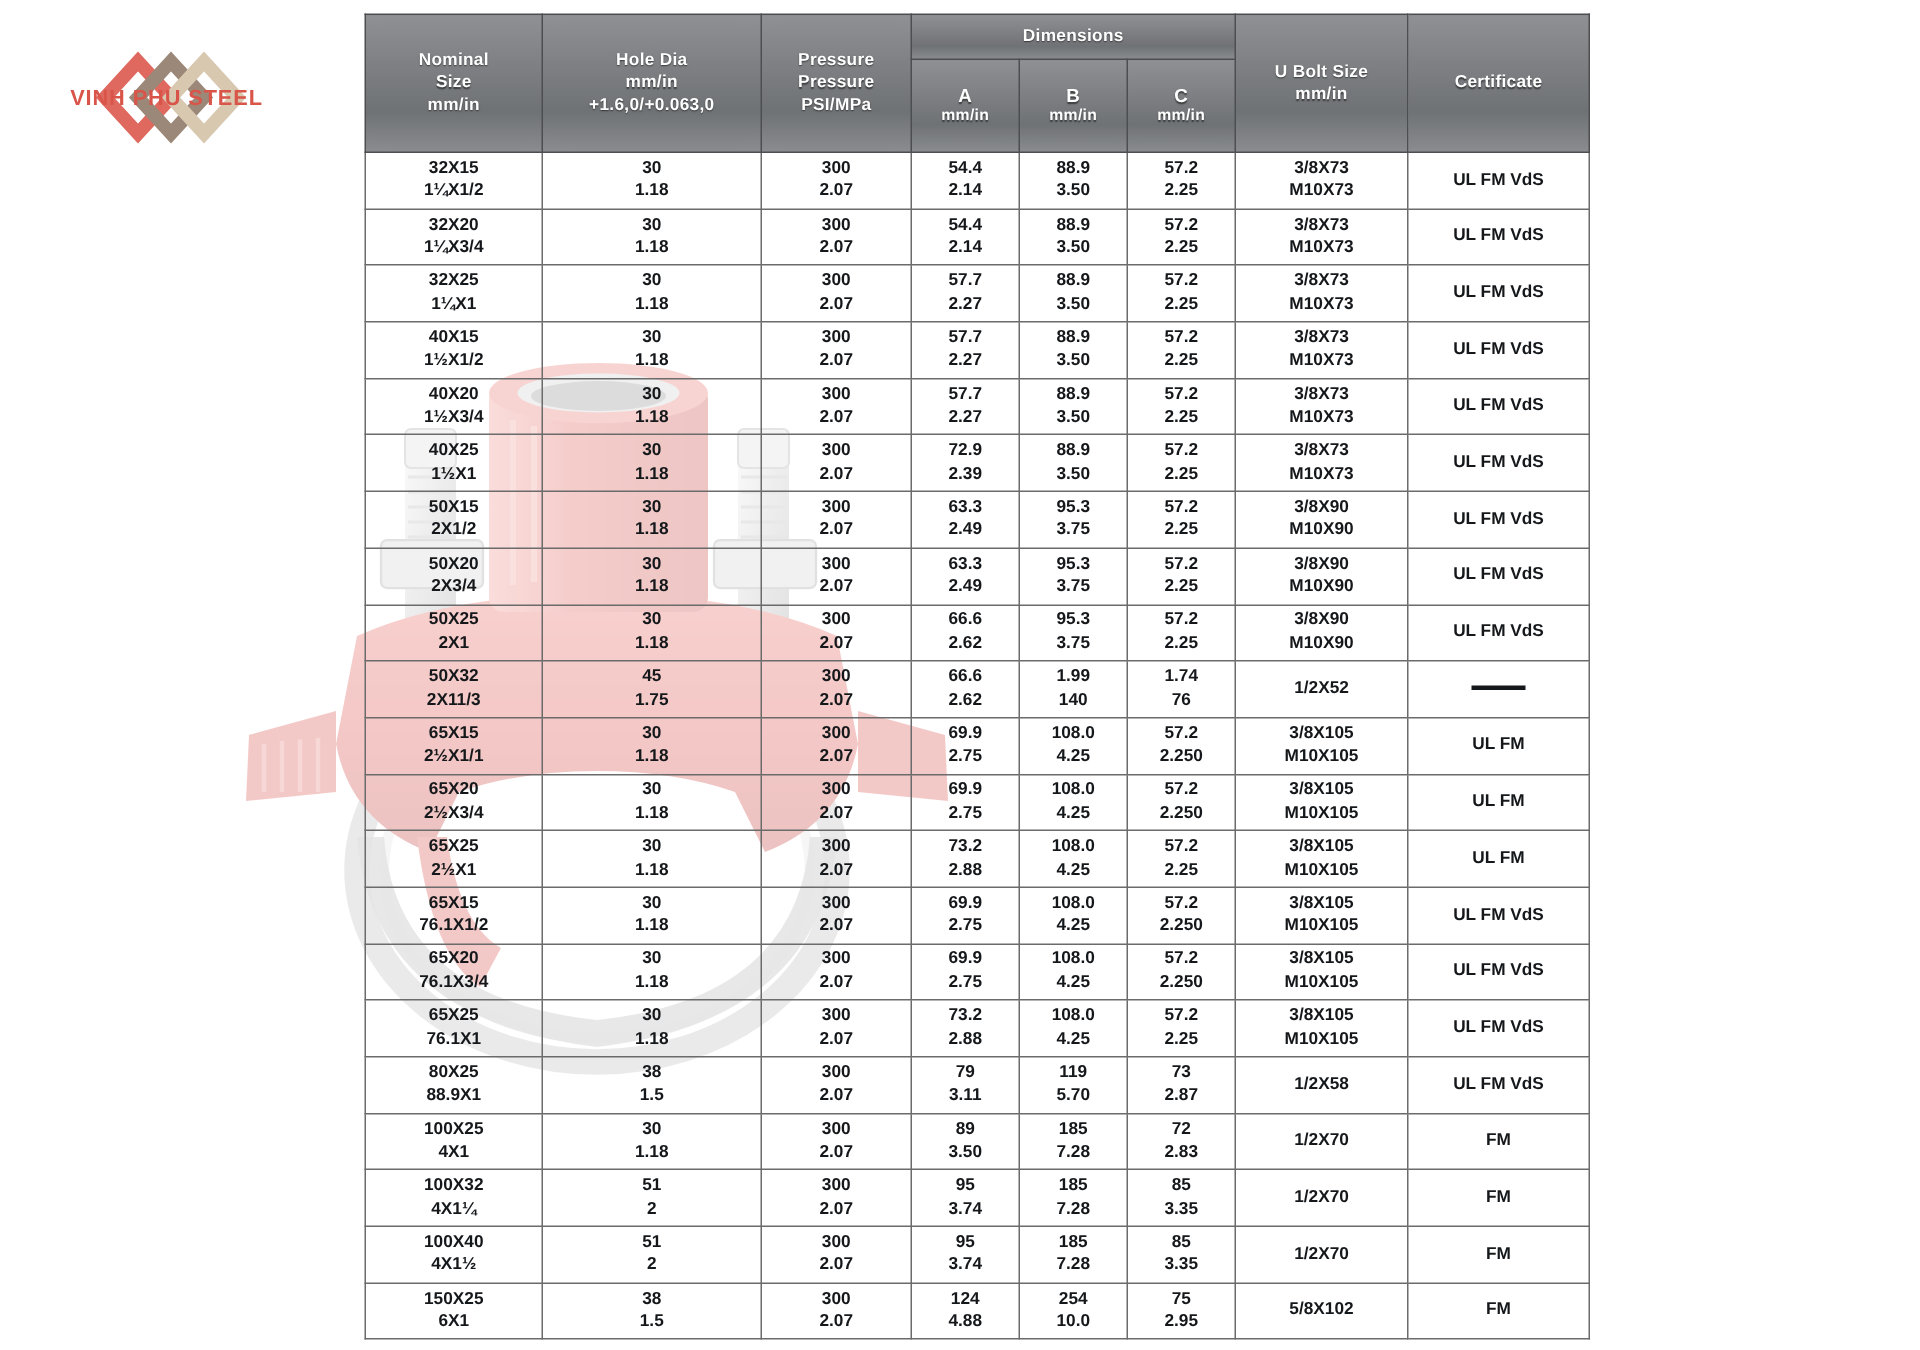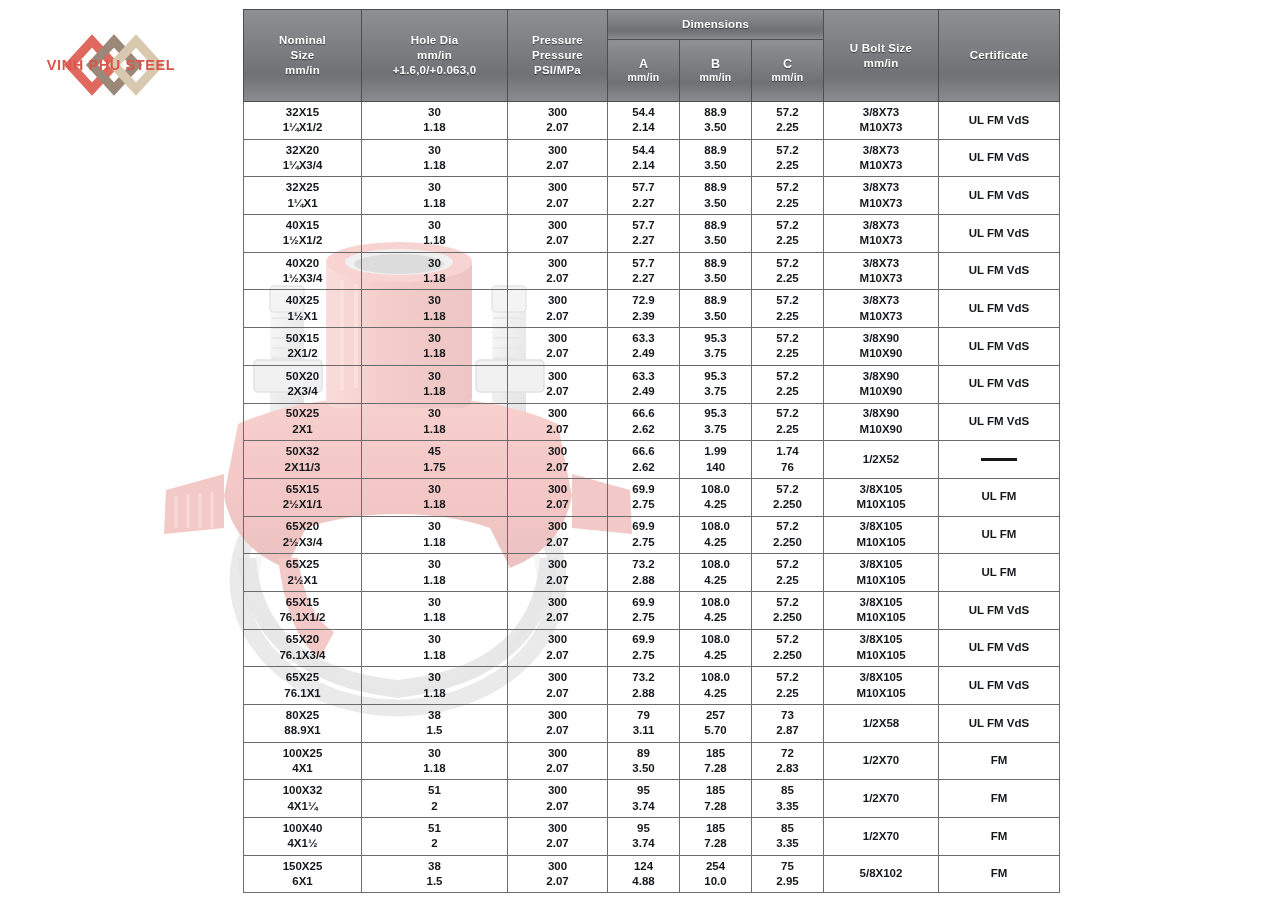--- a/index.html
+++ b/index.html
@@ -976,21 +976,21 @@
               </div>
             </td>
             <td>
               <div class="cell-two">
                 <span class="val-top">79</span>
                 <span class="val-bot">3.11</span>
               </div>
             </td>
             <td>
               <div class="cell-two">
-                <span class="val-top">257</span>
+                <span class="val-top">119</span>
                 <span class="val-bot">5.70</span>
               </div>
             </td>
             <td>
               <div class="cell-two">
                 <span class="val-top">73</span>
                 <span class="val-bot">2.87</span>
               </div>
             </td>
             <td class="single">1/2X58</td>

